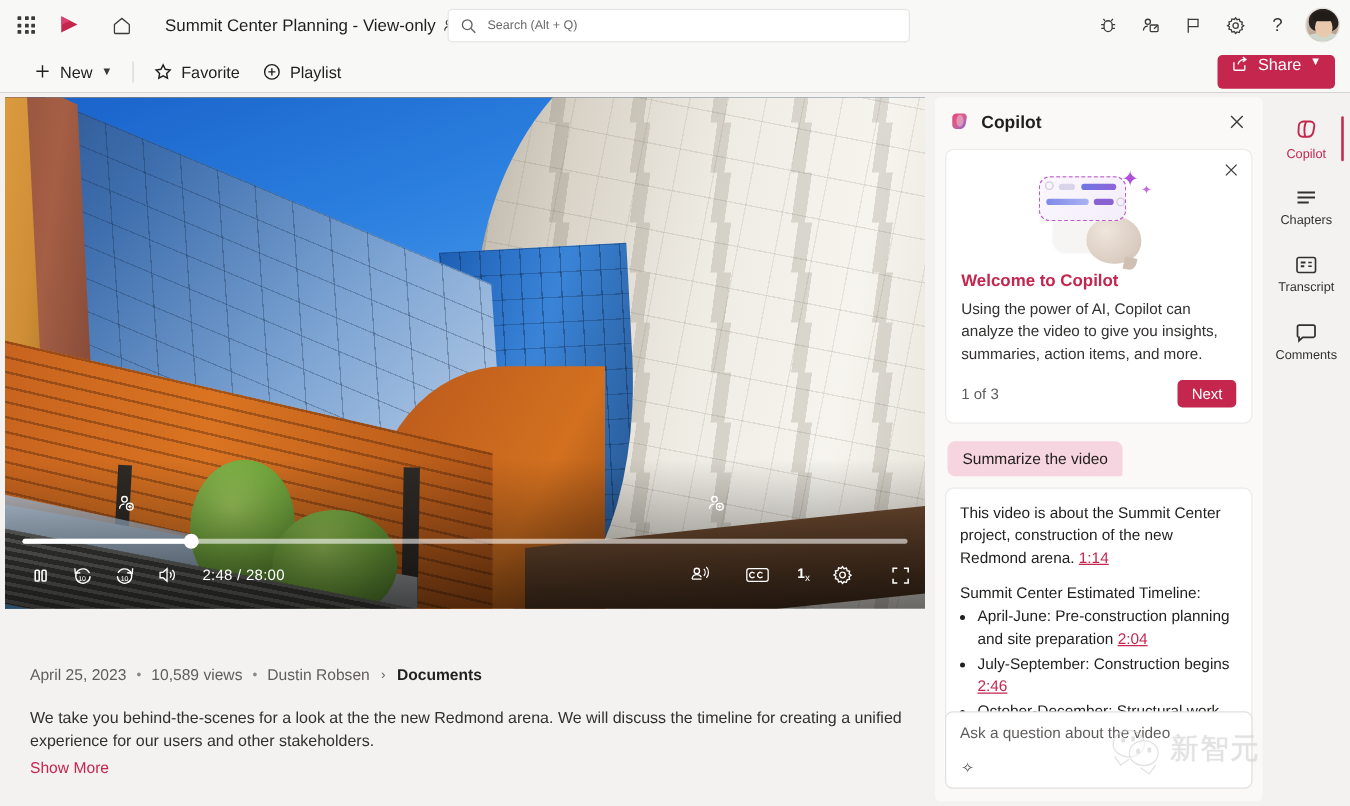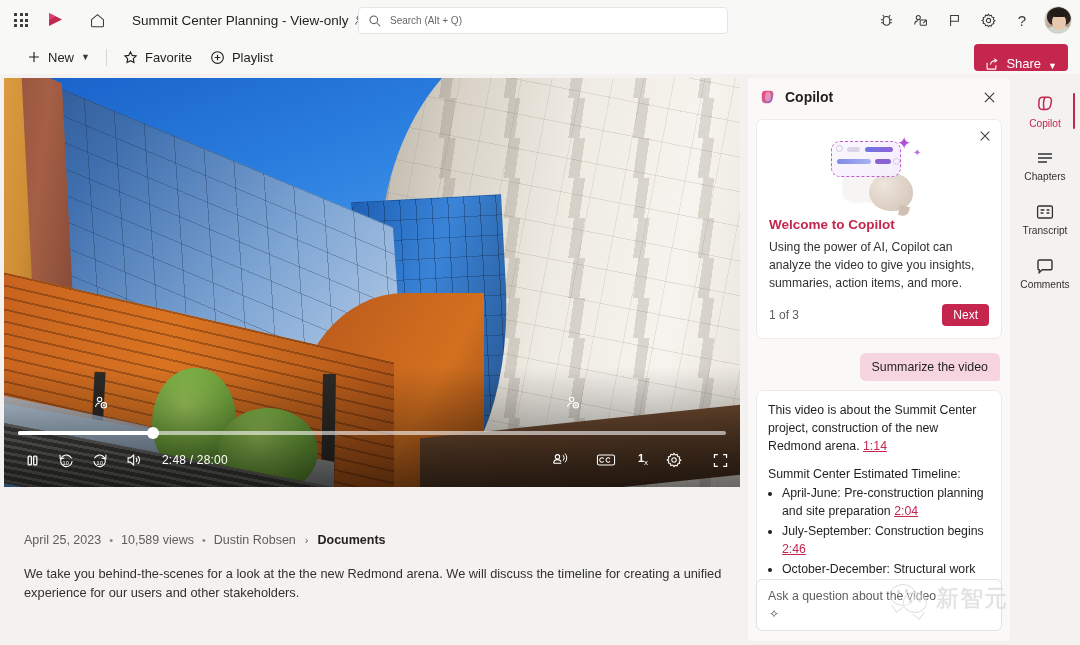--- a/index.html
+++ b/index.html
@@ -120,21 +120,21 @@
   }
   .cmd-sep {
     width: 1px; height: 17px; background: #d8d6d4; margin: 0 7px;
   }
   .share-btn {
     position: absolute; right: 12px; top: 4px;
     height: 27px; padding: 0 11px;
     background: #c4264e;
     color: #ffffff;
     border-radius: 4px;
-    display: flex; align-items: flex-end; gap: 7px;
+    display: flex; align-items: flex-start; gap: 7px;
     font-size: 13px; cursor: pointer;
   }
 
   
   .content {
     position: absolute; left: 0; top: 74px;
     width: 1080px; height: 571px;
     background: #f3f2f1;
   }
 
@@ -405,21 +405,21 @@
   }
   .cp-cardfoot {
     margin-top: 11px; display: flex; align-items: center;
   }
   .cp-step { font-size: 12px; color: #605e5c; flex: 1; }
   .cp-next {
     background: #c4264e; color: #fff; font-size: 12px;
     padding: 4px 11px; border-radius: 4px; cursor: pointer;
   }
 
-  .user-msg-row { display: flex; justify-content: flex-end; margin: 14px 10px 0 10px; }
+  .user-msg-row { display: flex; margin: 14px 10px 0 10px; }
   .user-msg {
     background: #f6d4e0; color: #201f1e; font-size: 12.4px;
     padding: 7px 12px; border-radius: 6px 6px 2px 6px;
   }
 
   .bot-card {
     margin: 9px 8px 0 8px;
     background: #ffffff;
     border: 1px solid #edebe9;
     border-radius: 7px;
@@ -438,21 +438,21 @@
   .bot-foot {
     margin-top: 9px; padding-top: 3px;
     display: flex; align-items: center;
   }
   .disclaimer { font-size: 10.5px; color: #8a8886; flex: 1; }
   .thumbs { display: flex; gap: 12px; padding-right: 3px; }
   .thumb-btn { cursor: pointer; display: flex; align-items: center; }
 
   .ask-box {
     position: absolute; left: 8px; bottom: 10px;
-    width: 246px; height: 52px;
+    width: 246px; height: 62px;
     background: #ffffff;
     border: 1px solid #e3e1df;
     border-radius: 6px;
     padding: 9px 11px;
     cursor: text;
   }
   .ask-ph { font-size: 12.3px; color: #605e5c; }
   .ask-spark { position: absolute; left: 12px; bottom: 9px; color: #605e5c; font-size: 12px; }
 
   
@@ -757,20 +757,21 @@
         <div class="meta-row">
           <span>April 25, 2023</span>
           <span class="dot">•</span>
           <span>10,589 views</span>
           <span class="dot">•</span>
           <span>Dustin Robsen</span>
           <span class="crumb-arrow">›</span>
           <span class="crumb">Documents</span>
         </div>
         <div class="desc">We take you behind-the-scenes for a look at the the new Redmond arena. We will discuss the timeline for creating a unified experience for our users and other stakeholders.</div>
+        <div class="showmore">Show More</div>
       </div>
     </div>
 
     <div class="copilot">
       <div class="cp-head">
         <svg width="19" height="19" viewBox="0 0 20 20">
           <defs>
             <linearGradient id="cg" x1="0" y1="0" x2="1" y2="1">
               <stop offset="0%" stop-color="#e8427f"></stop>
                 <stop offset="50%" stop-color="#d4608f"></stop>

